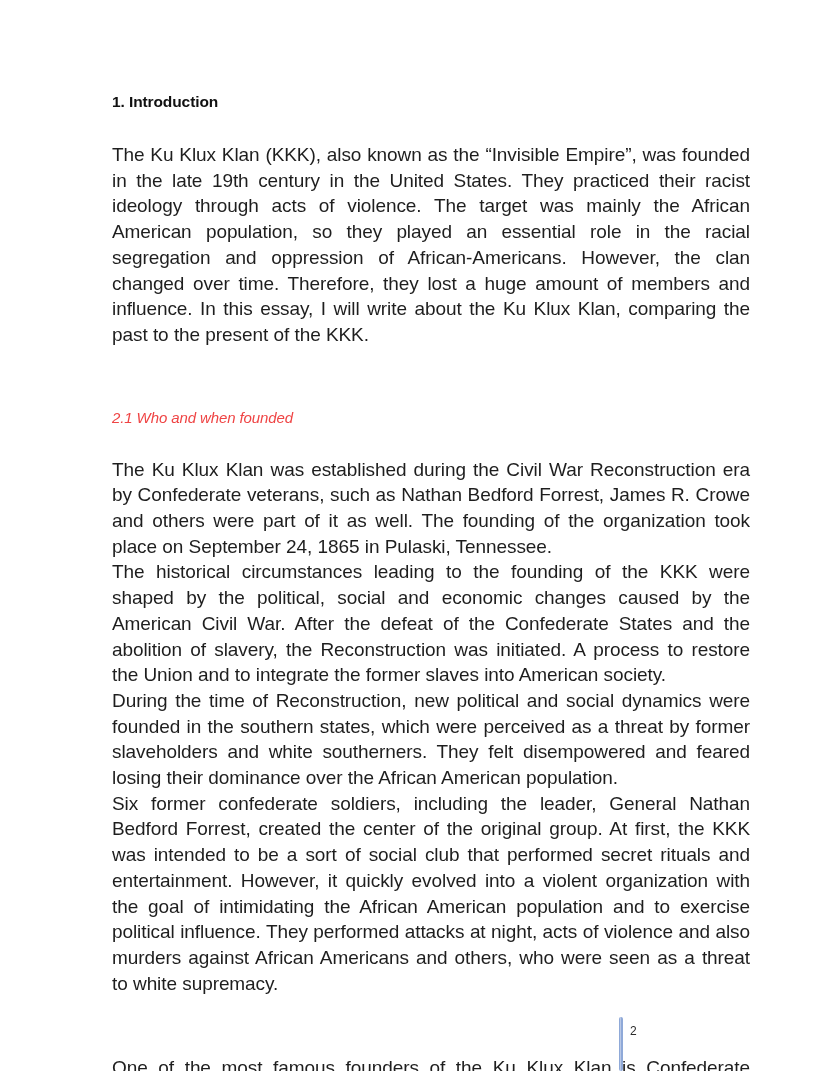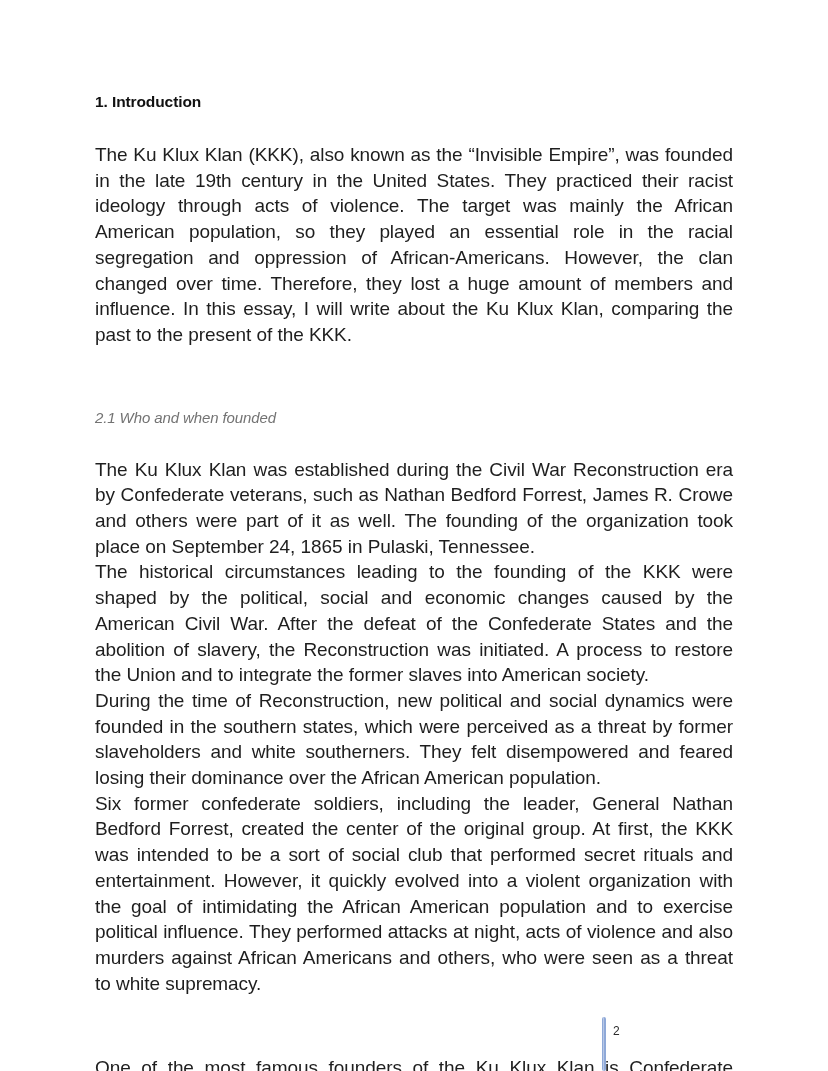--- a/index.html
+++ b/index.html
@@ -11,21 +11,21 @@
     width: 828px;
     height: 1071px;
     position: relative;
     font-family: "Liberation Sans", sans-serif;
     color: #1a1a1a;
     overflow: hidden;
   }
 
   .page {
     position: absolute;
-    left: 0;
+    left: 17px;
     top: 0;
     width: 672px;
     height: 1071px;
     background: #ffffff;
   }
 
   .content {
     position: absolute;
     left: 95px;
     top: 92px;
@@ -39,21 +39,21 @@
     margin: 0;
     padding: 0;
     line-height: 20px;
     letter-spacing: -0.1px;
   }
 
   h2.sub-heading {
     font-size: 15px;
     font-weight: normal;
     font-style: italic;
-    color: #737373;
+    color: #ef4444;
     margin: 0;
     padding: 0;
     line-height: 21px;
     letter-spacing: -0.1px;
   }
 
   p.body-text {
     font-size: 19px;
     line-height: 25.7px;
     text-align: justify;

